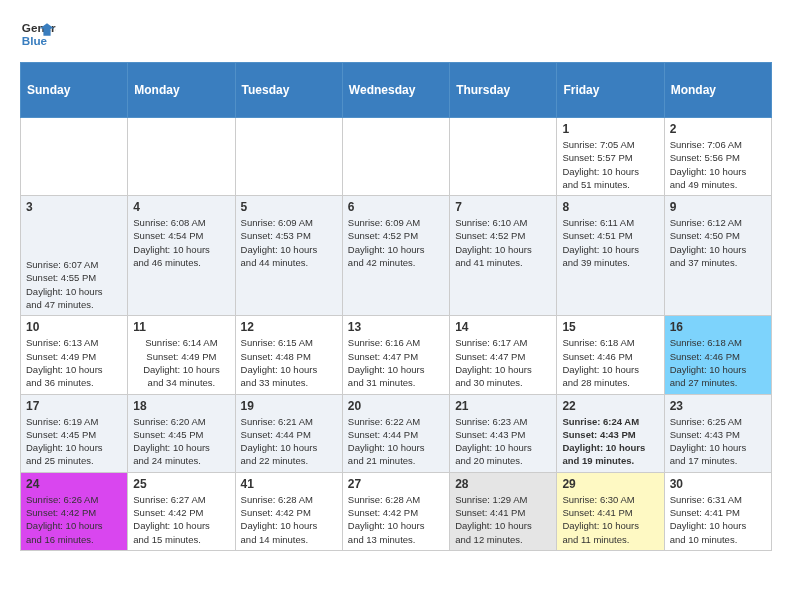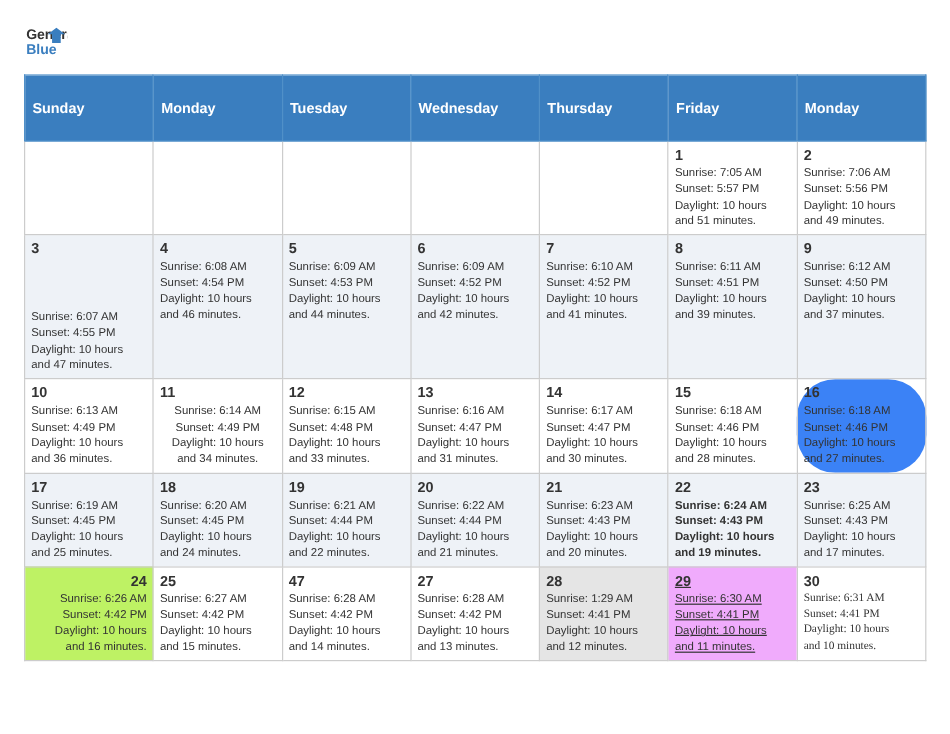--- a/index.html
+++ b/index.html
@@ -220,21 +220,21 @@
 Daylight: 10 hours
 and 30 minutes.</div>
         </td>
         <td style="background: rgb(255, 255, 255);">
           <span class="day-number">15</span>
           <div class="day-info" style="white-space: pre-line;">Sunrise: 6:18 AM
 Sunset: 4:46 PM
 Daylight: 10 hours
 and 28 minutes.</div>
         </td>
-        <td style="background: #3b82f6; border-radius: 32px;">
+        <td style="background: #7dd3fc;">
           <span class="day-number">16</span>
           <div class="day-info" style="white-space: pre-line;">Sunrise: 6:18 AM
 Sunset: 4:46 PM
 Daylight: 10 hours
 and 27 minutes.</div>
         </td>
       </tr>
       <tr>
         <td style="background: rgb(238, 242, 247);">
           <span class="day-number">17</span>
@@ -280,64 +280,64 @@
         </td>
         <td style="background: rgb(238, 242, 247);">
           <span class="day-number">23</span>
           <div class="day-info" style="white-space: pre-line;">Sunrise: 6:25 AM
 Sunset: 4:43 PM
 Daylight: 10 hours
 and 17 minutes.</div>
         </td>
       </tr>
       <tr>
-        <td style="background: #bef264; text-align: right;">
+        <td style="background: #d946ef;">
           <span class="day-number">24</span>
           <div class="day-info" style="white-space: pre-line;">Sunrise: 6:26 AM
 Sunset: 4:42 PM
 Daylight: 10 hours
 and 16 minutes.</div>
         </td>
         <td style="background: rgb(255, 255, 255);">
           <span class="day-number">25</span>
           <div class="day-info" style="white-space: pre-line;">Sunrise: 6:27 AM
 Sunset: 4:42 PM
 Daylight: 10 hours
 and 15 minutes.</div>
         </td>
         <td style="background: rgb(255, 255, 255);">
-          <span class="day-number">47</span>
+          <span class="day-number">41</span>
           <div class="day-info" style="white-space: pre-line;">Sunrise: 6:28 AM
 Sunset: 4:42 PM
 Daylight: 10 hours
 and 14 minutes.</div>
         </td>
         <td style="background: rgb(255, 255, 255);">
           <span class="day-number">27</span>
           <div class="day-info" style="white-space: pre-line;">Sunrise: 6:28 AM
 Sunset: 4:42 PM
 Daylight: 10 hours
 and 13 minutes.</div>
         </td>
         <td style="background: #e5e5e5;">
           <span class="day-number">28</span>
           <div class="day-info" style="white-space: pre-line;">Sunrise: 1:29 AM
 Sunset: 4:41 PM
 Daylight: 10 hours
 and 12 minutes.</div>
         </td>
-        <td style="background: #f0abfc; text-decoration: underline;">
+        <td style="background: #fef9c3;">
           <span class="day-number">29</span>
           <div class="day-info" style="white-space: pre-line;">Sunrise: 6:30 AM
 Sunset: 4:41 PM
 Daylight: 10 hours
 and 11 minutes.</div>
         </td>
         <td style="background: rgb(255, 255, 255);">
           <span class="day-number">30</span>
-          <div class="day-info" style="white-space: pre-line; font-family: Liberation Serif, serif;">Sunrise: 6:31 AM
+          <div class="day-info" style="white-space: pre-line;">Sunrise: 6:31 AM
 Sunset: 4:41 PM
 Daylight: 10 hours
 and 10 minutes.</div>
         </td>
       </tr>
     </tbody>
 </table>
 
 </body></html>

